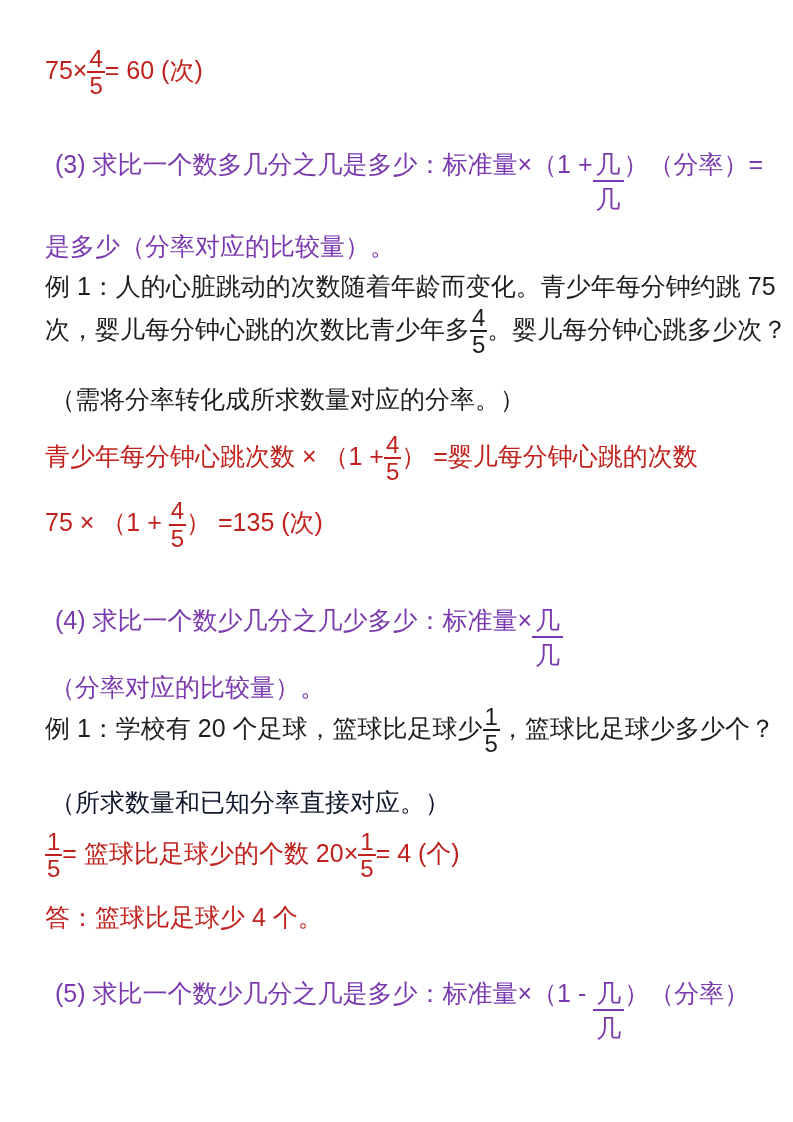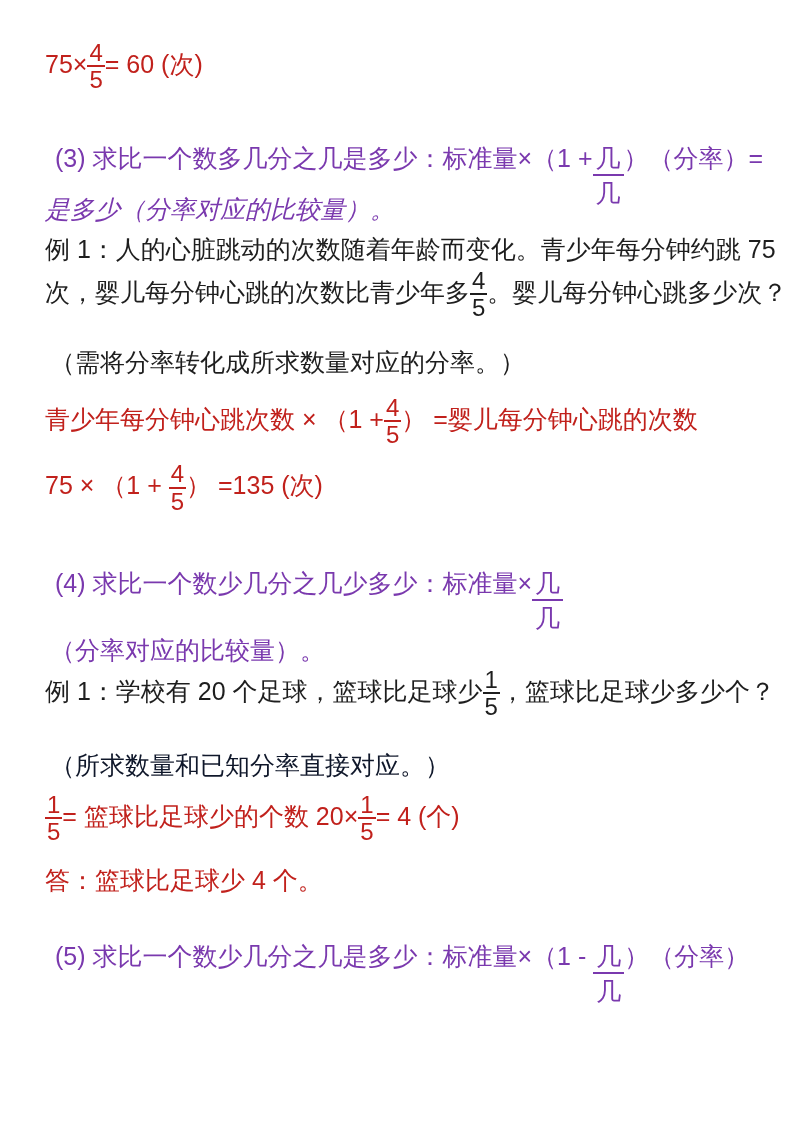--- a/index.html
+++ b/index.html
@@ -43,23 +43,23 @@
     padding:0 3px 1px;
   }
   .sfrac .den{
     position:absolute;
     left:50%;top:100%;
     transform:translateX(-50%);
     margin-top:3px;
     white-space:nowrap;
   }
   
-  [data-name="formula-75-times-4-5"]      {margin-top:0;}
+  [data-name="formula-75-times-4-5"]      {margin-top:6px;}
   [data-name="heading-3-line1"]           {margin-top:48px;padding-left:10px;}
-  [data-name="heading-3-line2"]           {margin-top:16px;font-style:italic;}
+  [data-name="heading-3-line2"]           {margin-top:47px;}
   [data-name="example-heart-line1"]       {margin-top:6px;}
   [data-name="example-heart-line2"]       {margin-top:2px;}
   [data-name="note-convert-rate"]         {margin-top:24px;padding-left:5px;}
   [data-name="formula-heartbeat-relation"]{margin-top:16px;}
   [data-name="formula-75-times-1-plus-4-5"]{margin-top:14px;}
   [data-name="heading-4-line1"]           {margin-top:52px;padding-left:10px;}
   [data-name="heading-4-line2"]           {margin-top:32px;padding-left:5px;}
   [data-name="example-football"]          {margin-top:0px;}
   [data-name="note-direct-correspond"]    {margin-top:28px;padding-left:5px;}
   [data-name="formula-football"]          {margin-top:10px;}

